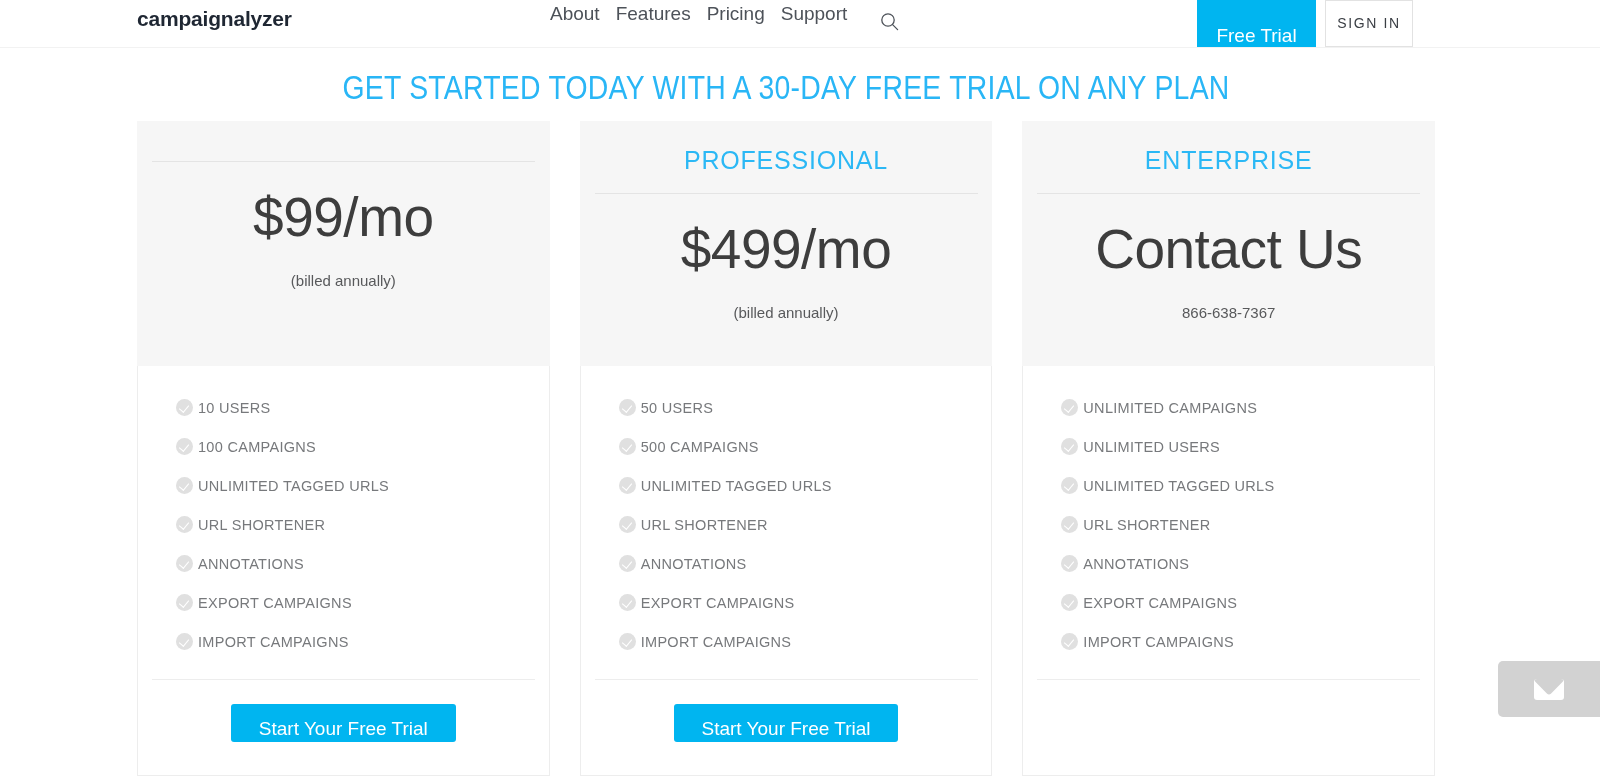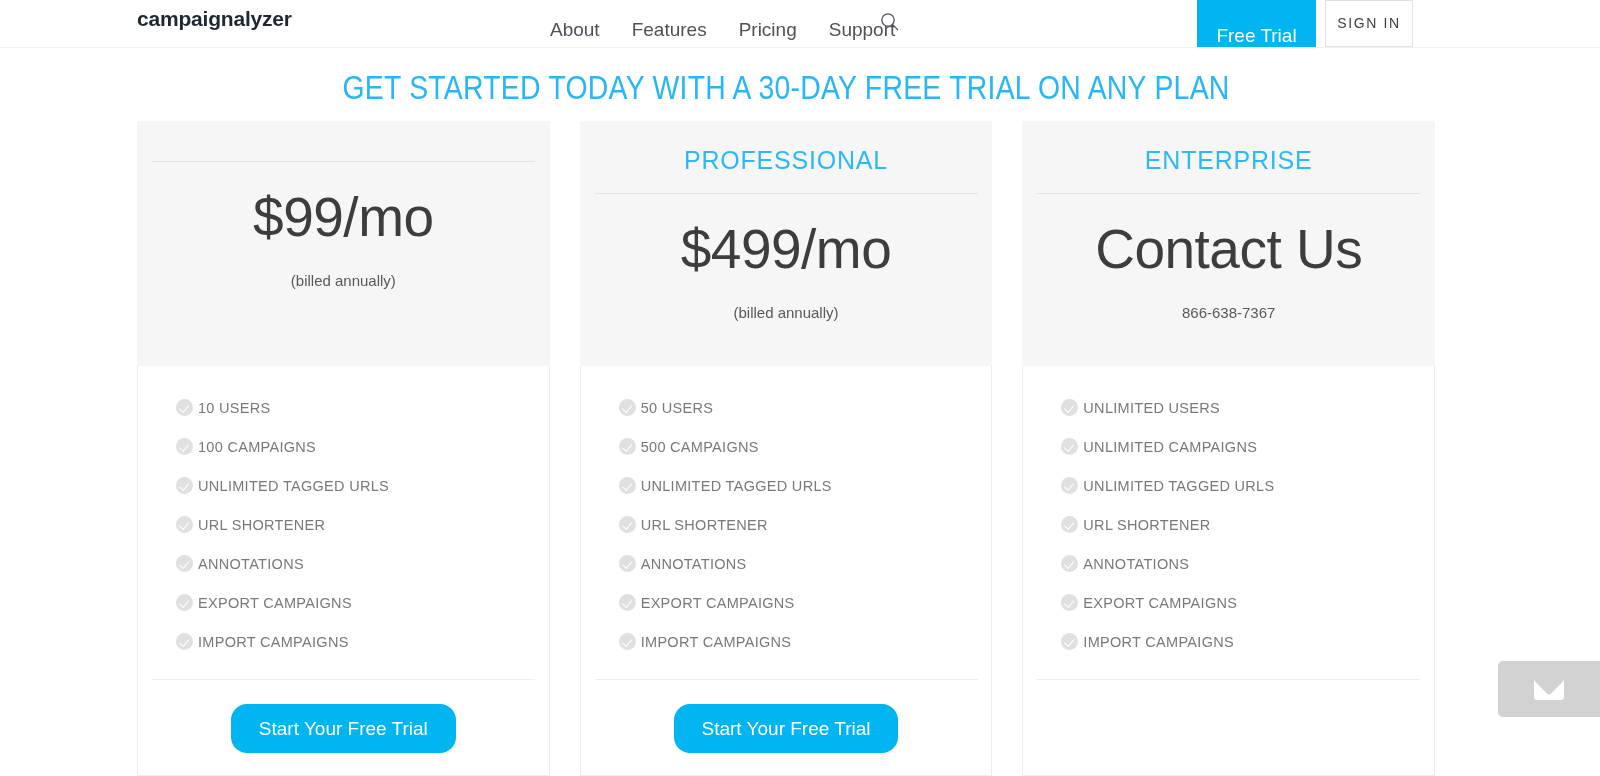--- a/index.html
+++ b/index.html
@@ -34,22 +34,22 @@
     white-space: nowrap;
   }
 
   .nav-links {
     position: absolute;
     left: 550px;
     top: 0px;
     height: 48px;
     display: flex;
     align-items: flex-start;
-    gap: 32px;
-    padding-top: 16px;
+    gap: 16px;
+    padding-top: 0;
   }
   .nav-link {
     font-size: 19px;
     color: #4d5259;
     line-height: 28px;
     text-decoration: none;
     white-space: nowrap;
     cursor: pointer;
   }
 
@@ -236,24 +236,24 @@
   .cta-wrap {
     text-align: center;
     padding-top: 24px;
   }
 
   .cta-btn {
     display: inline-block;
     background: #00b5f0;
     color: #ffffff;
     border: none;
-    border-radius: 16px;
+    border-radius: 3px;
     font-size: 19px;
     font-family: "Liberation Sans", sans-serif;
-    height: 49px;
+    height: 38px;
     line-height: 49px;
     padding: 0 24px;
     cursor: pointer;
     min-width: 102px;
   }
   .cta-btn.wide { padding: 0 28px; }
 
   
   .contact-widget {
     position: absolute;
@@ -411,25 +411,25 @@
     <div class="plan-header">
       <div class="plan-title">ENTERPRISE</div>
       <div class="plan-divider"></div>
       <div class="plan-price">Contact Us</div>
       <div class="plan-note">866-638-7367</div>
     </div>
     <div class="plan-body">
       <ul class="feature-list">
         <li class="feature-item">
           <span class="check-icon"></span>
+          <span class="feature-label">UNLIMITED CAMPAIGNS</span>
+        </li>
+        <li class="feature-item">
+          <span class="check-icon"></span>
           <span class="feature-label">UNLIMITED USERS</span>
-        </li>
-        <li class="feature-item">
-          <span class="check-icon"></span>
-          <span class="feature-label">UNLIMITED CAMPAIGNS</span>
         </li>
         <li class="feature-item">
           <span class="check-icon"></span>
           <span class="feature-label">UNLIMITED TAGGED URLS</span>
         </li>
         <li class="feature-item">
           <span class="check-icon"></span>
           <span class="feature-label">URL SHORTENER</span>
         </li>
         <li class="feature-item">

